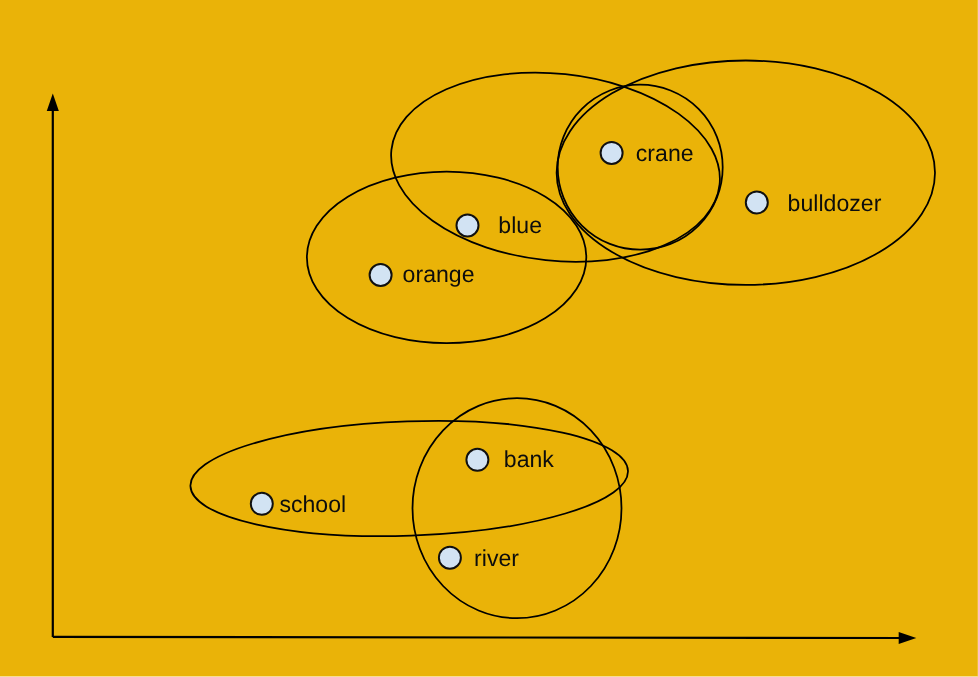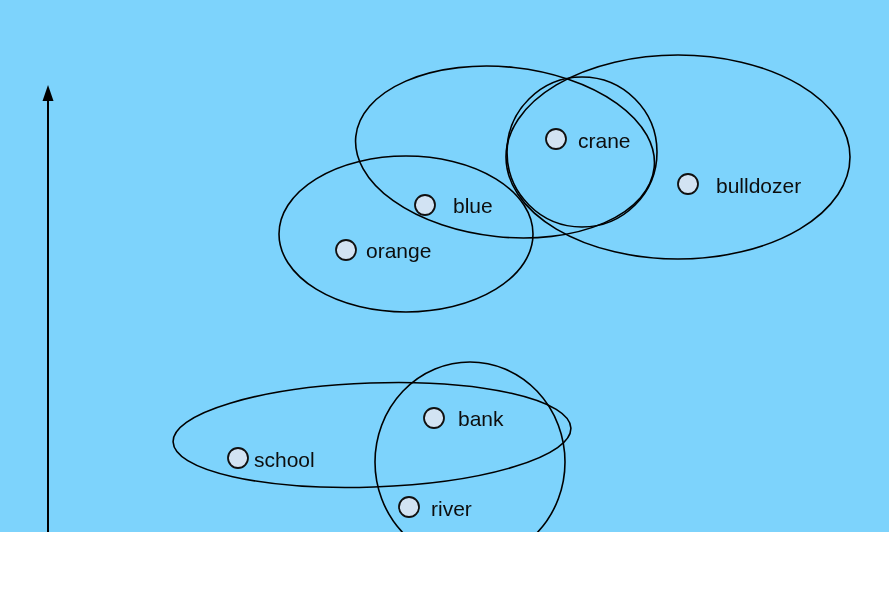--- a/index.html
+++ b/index.html
@@ -3,22 +3,22 @@
 <meta charset="utf-8">
 <style>
   html, body {
     margin: 0;
     padding: 0;
     background: #ffffff;
   }
   .canvas {
     position: relative;
     width: 889px;
-    height: 532px;
-    background: #7dd3fc;
+    height: 615px;
+    background: #eab308;
     overflow: hidden;
     font-family: "Liberation Sans", sans-serif;
   }
   svg text {
     font-family: "Liberation Sans", sans-serif;
   }
 </style>
 </head>
 <body>
 

